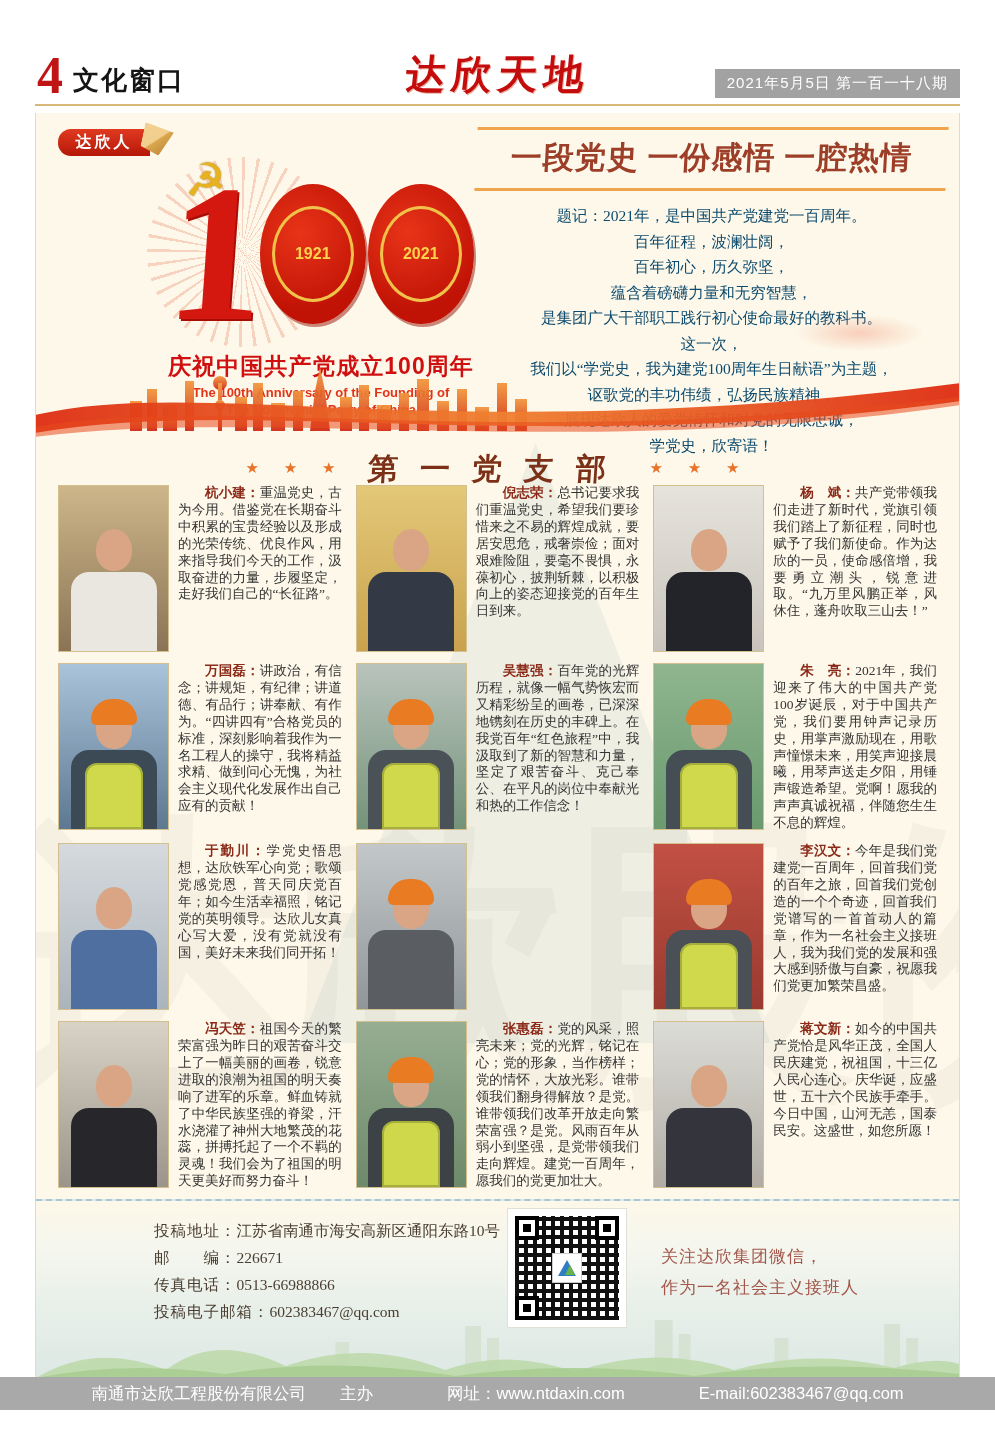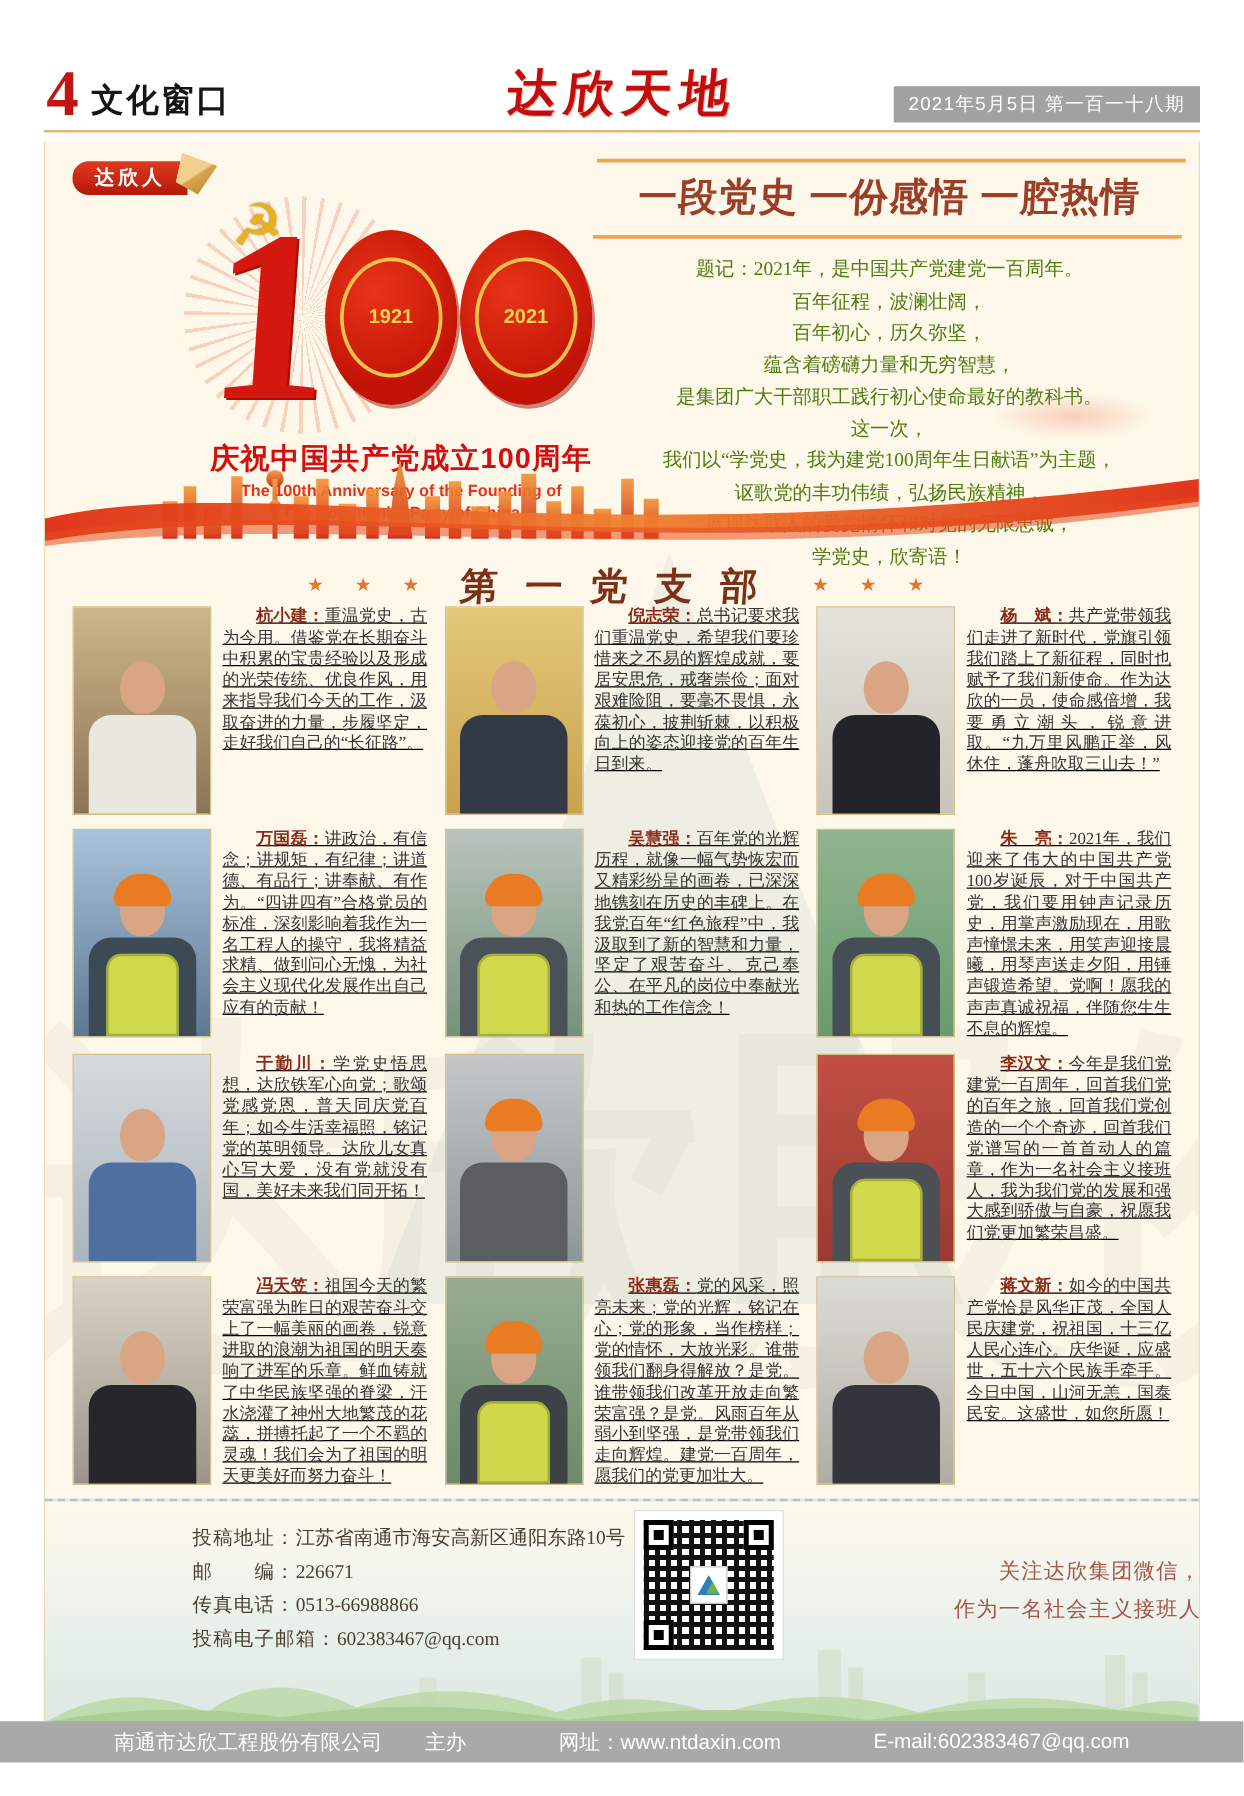--- a/index.html
+++ b/index.html
@@ -56,38 +56,38 @@
     font-size:23px; font-weight:bold; color:#d01010; letter-spacing:1px;text-align:center; }
   .anniv-cap-en { margin-top:3px; font-family:"Liberation Sans","DejaVu Sans",sans-serif;
     font-size:13px; font-weight:bold; color:#e43418; line-height:1.3; }
 
   
   .headline-block { position:absolute; left:440px; right:12px; top:14px; }
   .headline { border-top:3px solid #f0a44e; border-bottom:3px solid #f0a44e; padding:7px 0 9px;
     text-align:center; font-size:31px; font-weight:bold; color:#9c3e28; letter-spacing:1px;
     transform:skewX(-3deg); }
   .preface { margin-top:12px; text-align:center; }
-  .preface .pline { font-size:15.5px; line-height:25.5px; color:#4d7c0f; }
+  .preface .pline { font-size:15.5px; line-height:25.5px; color:#0c4a6e; }
   .swoosh { position:absolute; right:30px; top:200px; width:140px; height:40px; border-radius:50%;
     background:radial-gradient(ellipse at center, rgba(240,130,100,.35), transparent 65%); }
 
   
   .skyline { position:absolute; top:240px; left:-1px; right:-1px; height:95px; }
   .skyline svg { width:100%; height:100%; display:block; }
 
   
   .section-head { position:absolute; top:336px; left:0; right:0; text-align:center; }
   .stars { color:#e8742c; font-size:15px; letter-spacing:10px; vertical-align:6px;
     font-family:"DejaVu Sans",sans-serif; }
   .section-title { font-size:30px; font-weight:bold; color:#7c3018; letter-spacing:22px;
     margin:0 18px; transform:skewX(-4deg); display:inline-block; }
 
   
   .grid { position:absolute; top:372px; left:22px; right:22px;
-    display:grid; grid-template-columns:1fr 1fr 1fr; column-gap:14px; row-gap:11px;text-decoration:underline; }
+    display:grid; grid-template-columns:1fr 1fr 1fr; column-gap:14px; row-gap:11px; }
   .profile { display:flex; align-items:flex-start; }
   .photo { position:relative; flex:0 0 111px; height:167px; border:1px solid #d4bf8e; overflow:hidden; }
   .photo .head { position:absolute; left:50%; top:26%; transform:translateX(-50%);
     width:36px; height:42px; border-radius:50% 50% 46% 46%; }
   .photo .helmet { position:absolute; left:50%; top:21%; transform:translateX(-50%);
     width:46px; height:26px; border-radius:23px 23px 6px 6px; z-index:2; }
   .photo .torso { position:absolute; left:50%; bottom:0; transform:translateX(-50%);
     width:86px; height:48%; border-radius:18px 18px 0 0; }
   .photo .vest { position:absolute; left:50%; bottom:0; transform:translateX(-50%);
     width:58px; height:40%; border-radius:12px 12px 0 0; opacity:.95;
@@ -112,21 +112,21 @@
   .qr-finder { position:absolute; width:24px; height:24px; background:#fff; border:4px solid #000; }
   .qr-finder::after { content:""; position:absolute; inset:4px; background:#000; }
   .qr-f-tl { left:0; top:0; } .qr-f-tr { right:0; top:0; } .qr-f-bl { left:0; bottom:0; }
   .qr-logo { position:absolute; left:50%; top:50%; transform:translate(-50%,-50%);
     width:30px; height:30px; background:#fff; border:1px solid #ccc;
     display:flex; align-items:center; justify-content:center; }
   .qr-logo i { display:block; width:0; height:0; border-left:9px solid transparent;
     border-right:9px solid transparent; border-bottom:16px solid #2d7fc1; position:relative; }
   .qr-logo i::after { content:""; position:absolute; left:-2px; top:5px; width:0; height:0;
     border-left:5px solid transparent; border-right:5px solid transparent; border-bottom:10px solid #6ab34a; }
-  .qr-caption { position:absolute; left:625px; width:300px; top:40px; text-align:right;
+  .qr-caption { position:absolute; left:625px; width:300px; top:40px; text-align:left;
     color:#a3564a; font-size:17px; line-height:31px; letter-spacing:1px; }
   .grass { position:absolute; left:0; right:0; bottom:0; height:70px; }
   .grass svg { width:100%; height:100%; display:block; }
 
   
   .footer { position:absolute; left:0; right:0; bottom:27px; height:33px; background:#a9a9a9;
     display:flex; align-items:center; justify-content:center; gap:74px;
     color:#fff; font-family:"Liberation Sans","DejaVu Sans",sans-serif; font-size:16.5px; }
   .footer .f-company-wrap { display:flex; gap:34px; }
 </style>

